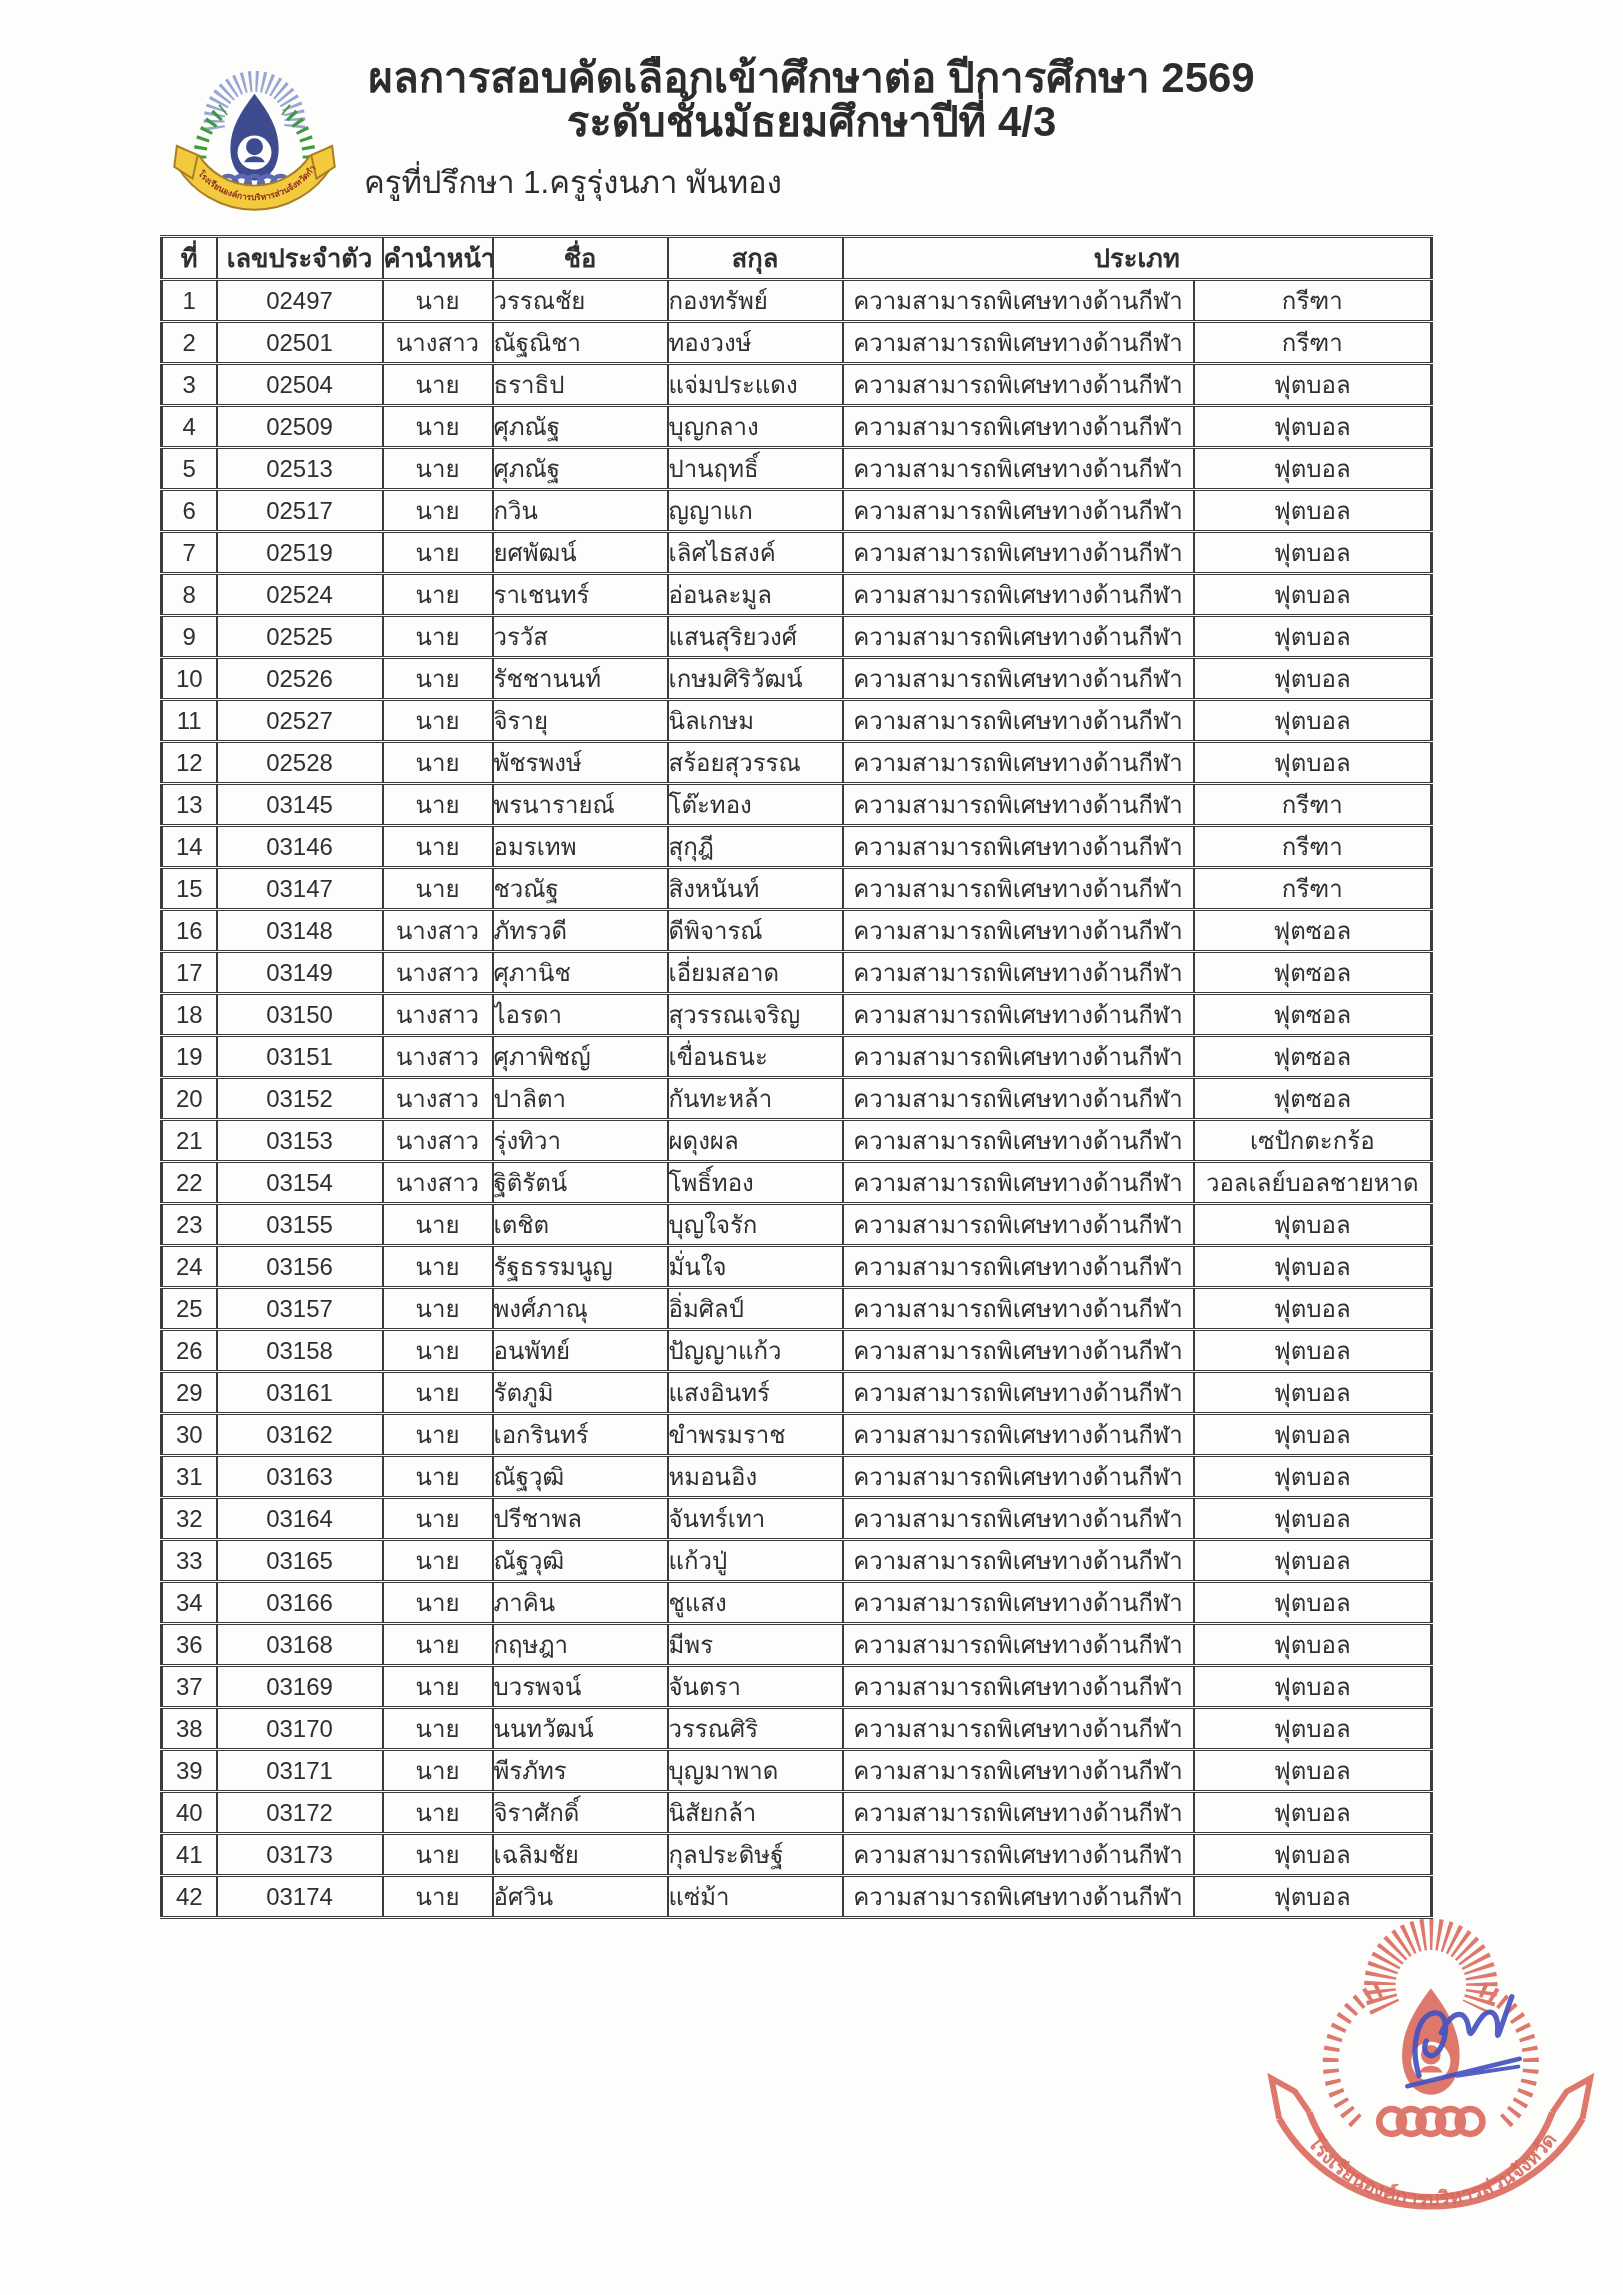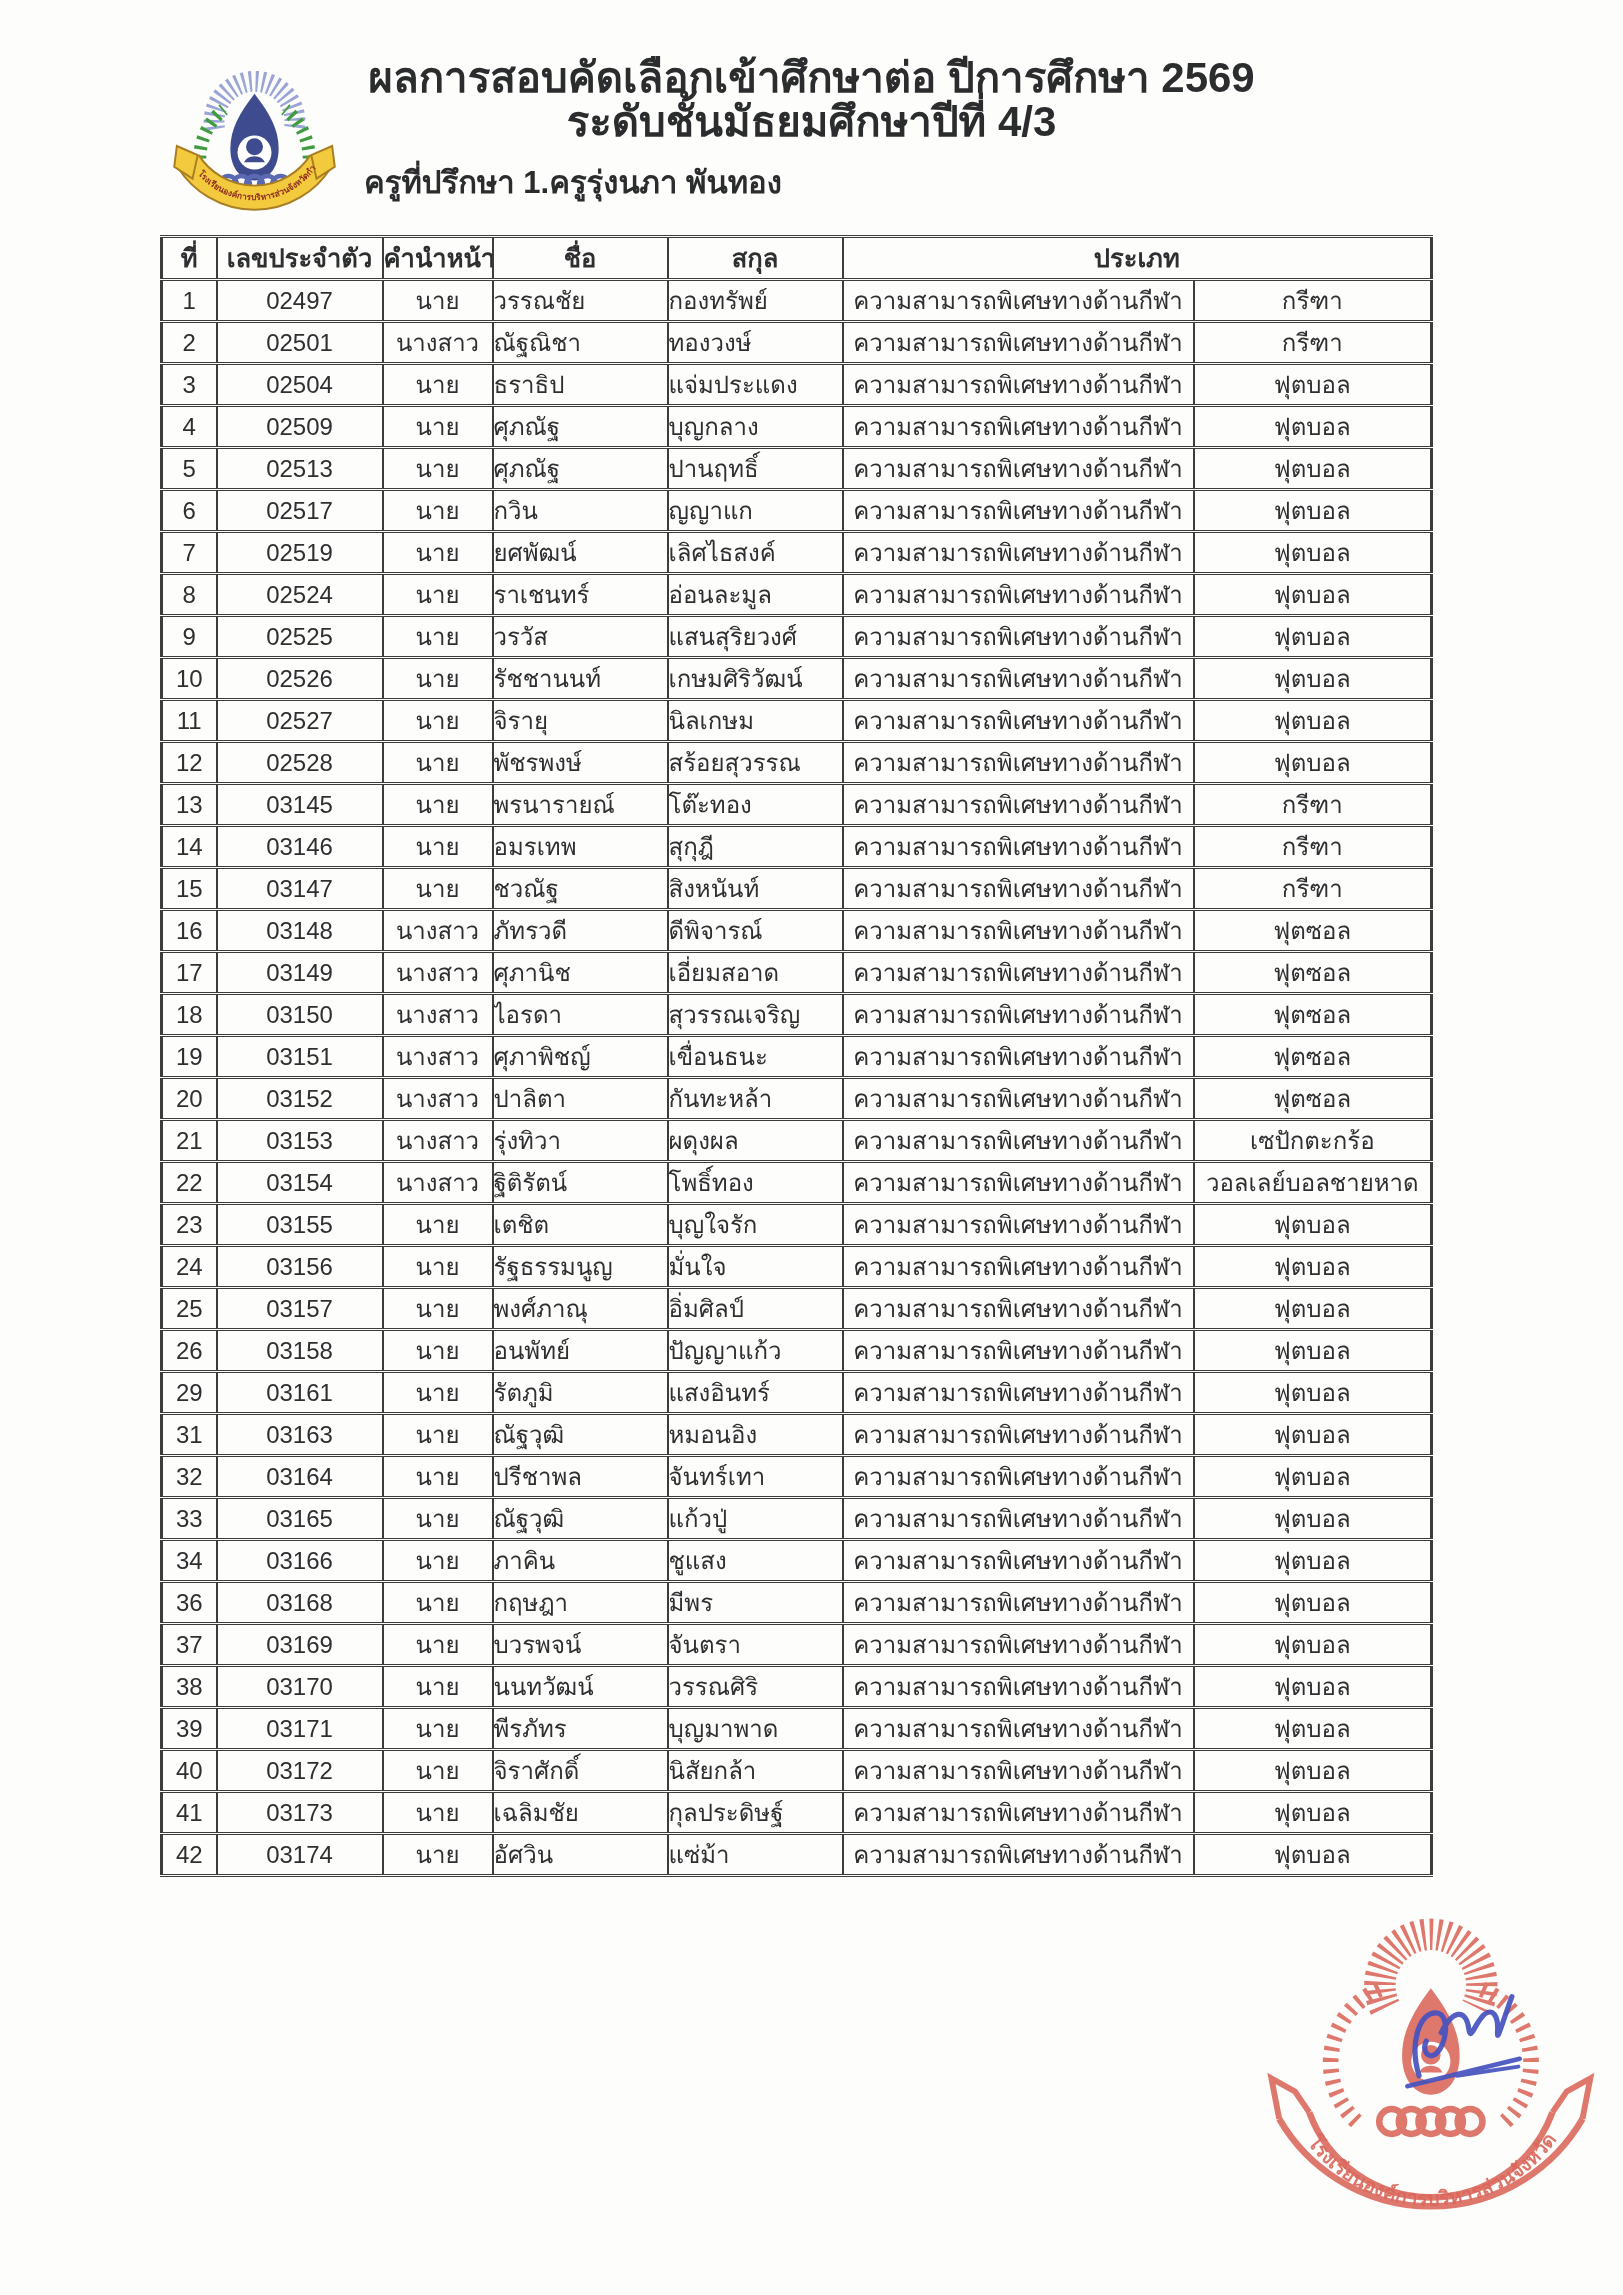--- a/index.html
+++ b/index.html
@@ -12,21 +12,21 @@
   .page{position:absolute;inset:0;background:#fdfdfb;overflow:hidden;}
 
   
   .header-titles{
     position:absolute;top:56px;left:0;width:1623px;
     text-align:center;font-weight:700;font-size:42px;line-height:44px;
     color:#2b2c2d;
   }
   .advisor-line{
     position:absolute;top:157px;left:364px;
-    font-weight:700;font-size:31px;color:#2b2c2d;white-space:nowrap;
+    font-weight:400;font-size:31px;color:#2b2c2d;white-space:nowrap;
   }
   .logo-wrap{position:absolute;left:169px;top:69px;width:171px;height:154px;}
 
   
   table.results{
     position:absolute;left:160px;top:235px;width:1269px;
     border-collapse:collapse;table-layout:fixed;
     font-size:24px;font-weight:500;color:#2e2f30;
     background:transparent;
   }
@@ -349,20 +349,29 @@
         <tr>
         <td class="c-no">29</td>
         <td class="c-id">03161</td>
         <td class="c-title">นาย</td>
         <td class="c-first">รัตภูมิ</td>
         <td class="c-last">แสงอินทร์</td>
         <td class="c-ability">ความสามารถพิเศษทางด้านกีฬา</td>
         <td class="c-sport">ฟุตบอล</td>
       </tr>
         <tr>
+        <td class="c-no">30</td>
+        <td class="c-id">03162</td>
+        <td class="c-title">นาย</td>
+        <td class="c-first">เอกรินทร์</td>
+        <td class="c-last">ขำพรมราช</td>
+        <td class="c-ability">ความสามารถพิเศษทางด้านกีฬา</td>
+        <td class="c-sport">ฟุตบอล</td>
+      </tr>
+        <tr>
         <td class="c-no">31</td>
         <td class="c-id">03163</td>
         <td class="c-title">นาย</td>
         <td class="c-first">ณัฐวุฒิ</td>
         <td class="c-last">หมอนอิง</td>
         <td class="c-ability">ความสามารถพิเศษทางด้านกีฬา</td>
         <td class="c-sport">ฟุตบอล</td>
       </tr>
         <tr>
         <td class="c-no">32</td>

